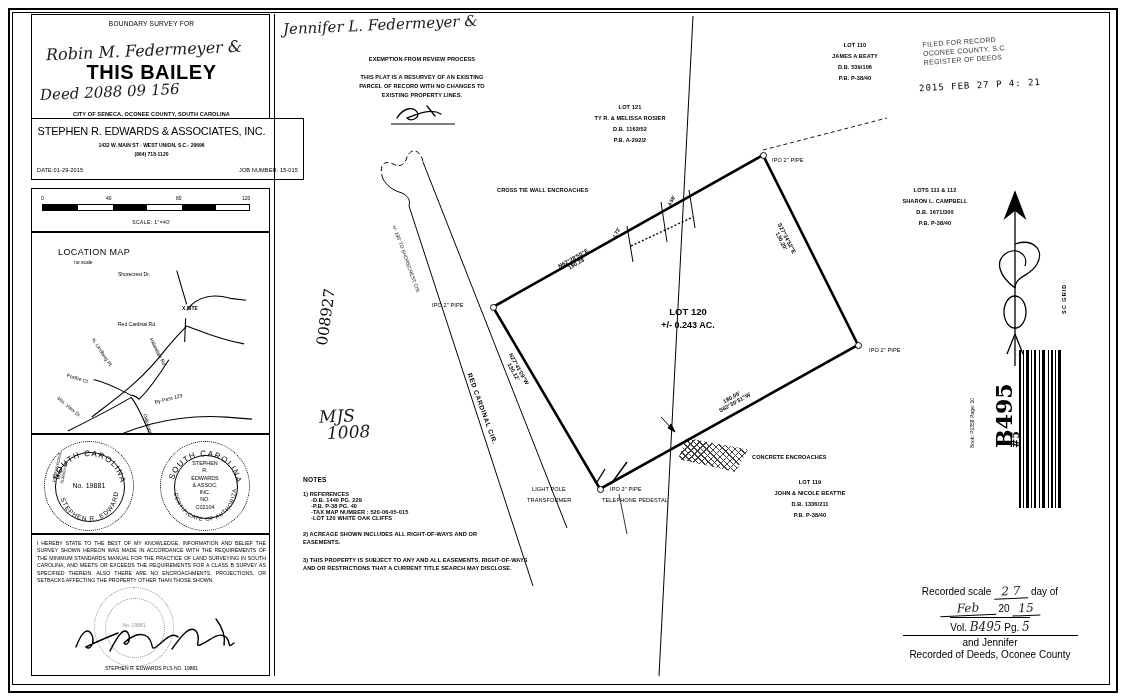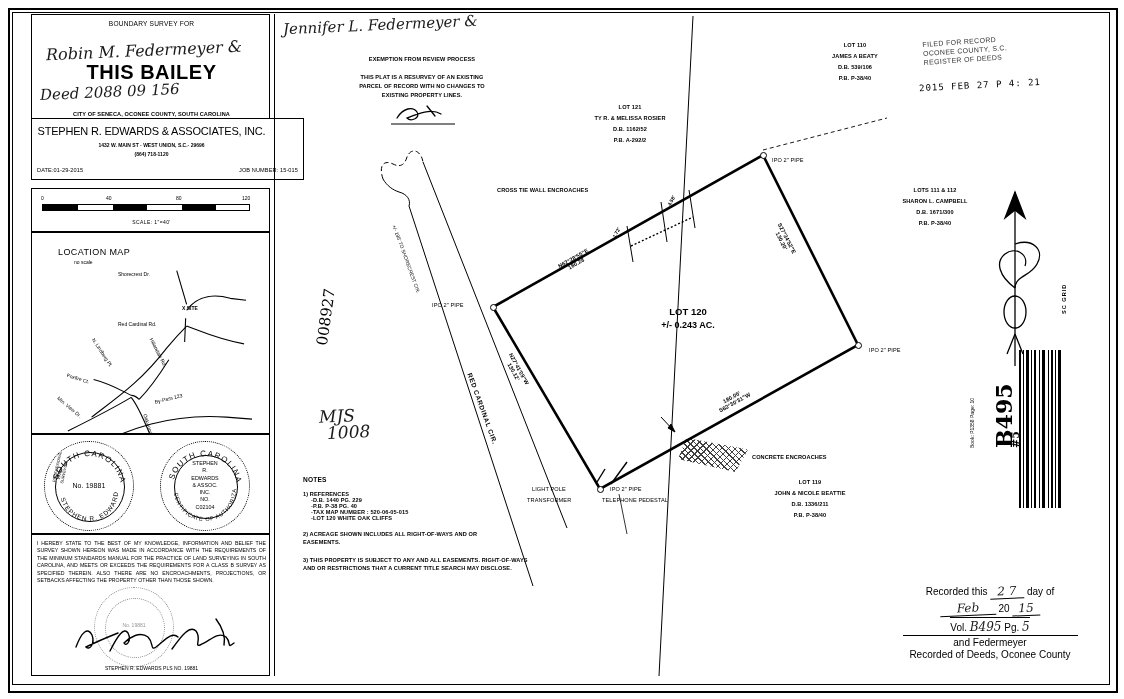--- a/index.html
+++ b/index.html
@@ -371,32 +371,32 @@
         <div class="t-xs bold" style="margin-left:8px;">-P.B. P-38 PG. 40</div>
         <div class="t-xs bold" style="margin-left:8px;">-TAX MAP NUMBER : 520-06-05-015</div>
         <div class="t-xs bold" style="margin-left:8px;">-LOT 120 WHITE OAK CLIFFS</div>
       </div>
       <div class="t-xs bold" style="width:200px;line-height:1.5;margin-bottom:9px;">2) ACREAGE SHOWN INCLUDES ALL RIGHT-OF-WAYS AND OR EASEMENTS.</div>
       <div class="t-xs bold" style="width:234px;line-height:1.5;">3) THIS PROPERTY IS SUBJECT TO ANY AND ALL EASEMENTS. RIGHT-OF-WAYS AND OR RESTRICTIONS THAT A CURRENT TITLE SEARCH MAY DISCLOSE.</div>
     </div>
 
     <div class="recbox" style="left:600px;top:570px;width:230px;text-align:center;">
       <div style="font-size:10px;white-space:nowrap;">
-        <span>Recorded this</span>
+        <span>Recorded scale</span>
         <span class="hand ul" style="font-size:12px;min-width:34px;">2 7</span>
         <span>day of</span>
       </div>
       <div style="font-size:10px;white-space:nowrap;margin-top:2px;">
         <span class="hand ul" style="font-size:12px;min-width:56px;">Feb</span>
         <span>20</span>
         <span class="hand ul" style="font-size:12px;min-width:28px;">15</span>
       </div>
       <div style="font-size:10px;white-space:nowrap;margin-top:1px;border-top:1px solid #000;padding-top:2px;display:inline-block;">
         <span>Vol.</span>
         <span class="hand" style="font-size:12px;">B495</span>
         <span>Pg.</span>
         <span class="hand" style="font-size:12px;">5</span>
       </div>
-      <div style="font-size:10px;border-top:1px solid #000;width:175px;margin:0 auto;padding-top:1px;">and Federmeyer</div>
+      <div style="font-size:10px;border-top:1px solid #000;width:175px;margin:0 auto;padding-top:1px;">and Jennifer</div>
       <div style="font-size:10px;margin-top:1px;">Recorded of Deeds, Oconee County</div>
     </div>
   </div>
 </div>
 
 </body></html>

